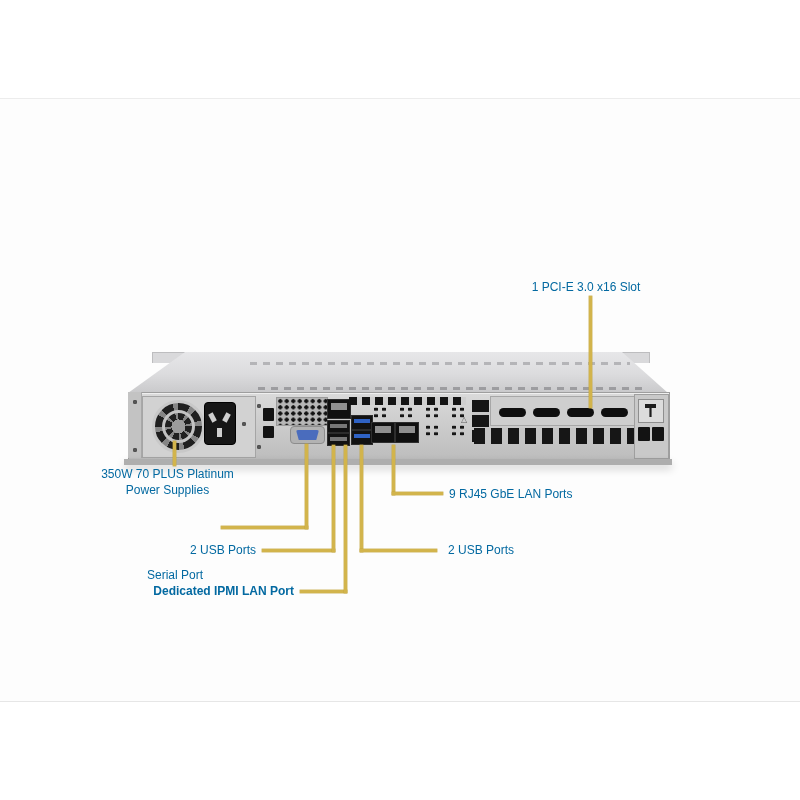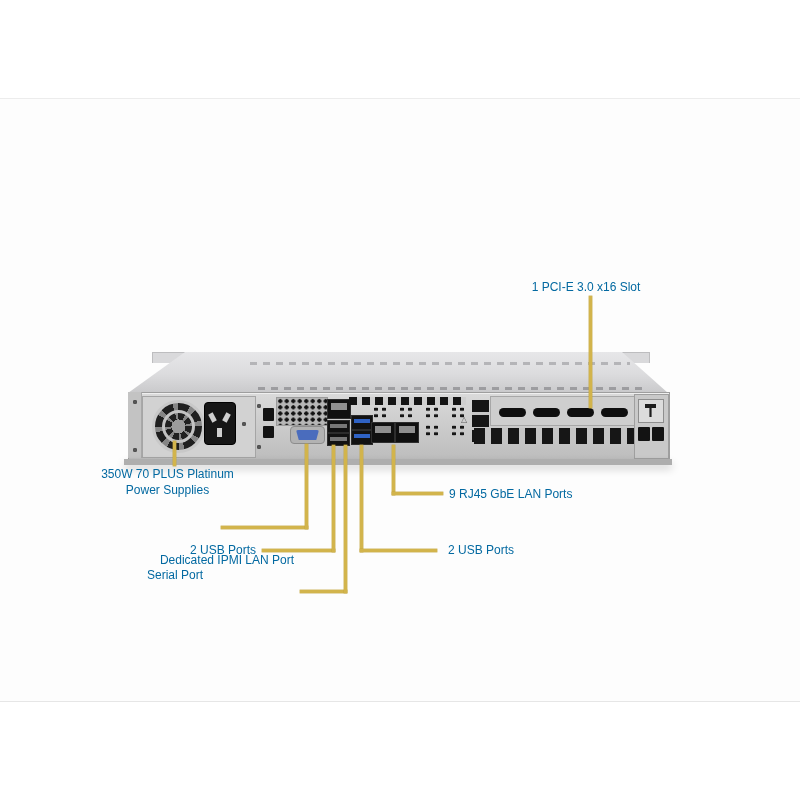--- a/index.html
+++ b/index.html
@@ -151,21 +151,21 @@
     <div class="cl" style="left:305px;top:444px;width:3px;height:85px;"></div>
   </div>
 
   <div>
     <span class="lbl right" style="left:140px;top:542px;width:116px;">2 USB Ports</span>
     <div class="cl" style="left:262px;top:549px;width:73px;height:3px;"></div>
     <div class="cl" style="left:332px;top:445px;width:3px;height:107px;"></div>
   </div>
 
   <div>
-    <span class="lbl right" style="left:118px;top:552px;width:176px;">Dedicated IPMI  LAN Port</span>
+    <span class="lbl right" style="left:118px;top:583px;width:176px;font-weight:bold;">Dedicated IPMI  LAN Port</span>
     <div class="cl" style="left:300px;top:590px;width:47px;height:3px;"></div>
     <div class="cl" style="left:344px;top:445px;width:3px;height:148px;"></div>
   </div>
 
   <div>
     <div class="cl" style="left:392px;top:445px;width:3px;height:50px;"></div>
     <div class="cl" style="left:392px;top:492px;width:51px;height:3px;"></div>
     <span class="lbl" style="left:449px;top:486px;">9 RJ45 GbE LAN Ports</span>
   </div>
 

